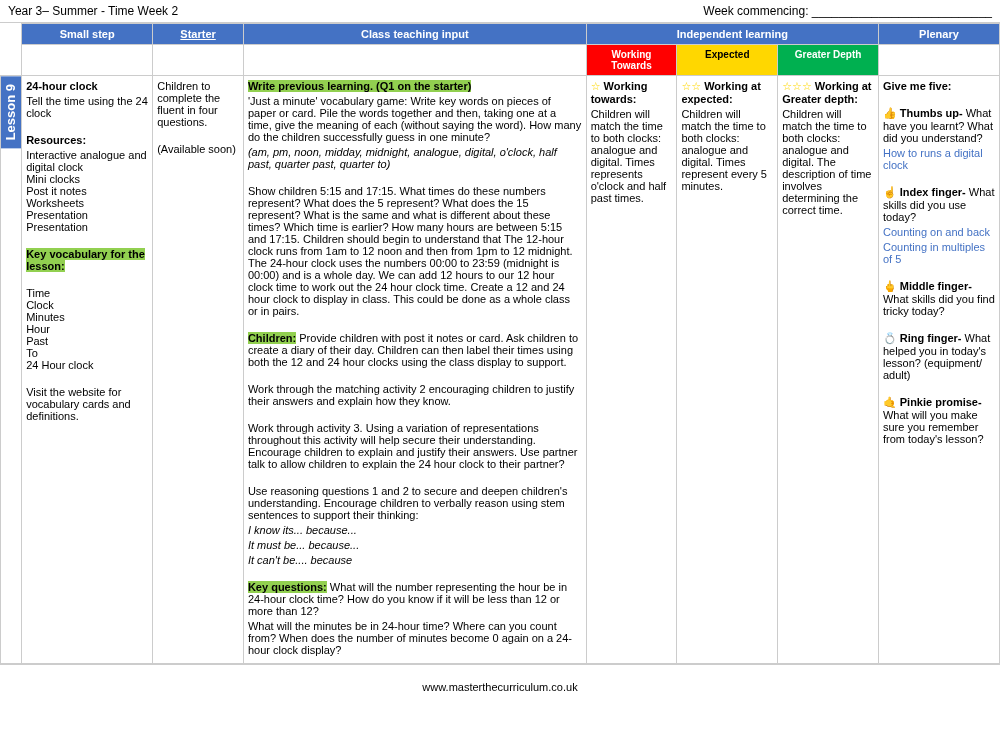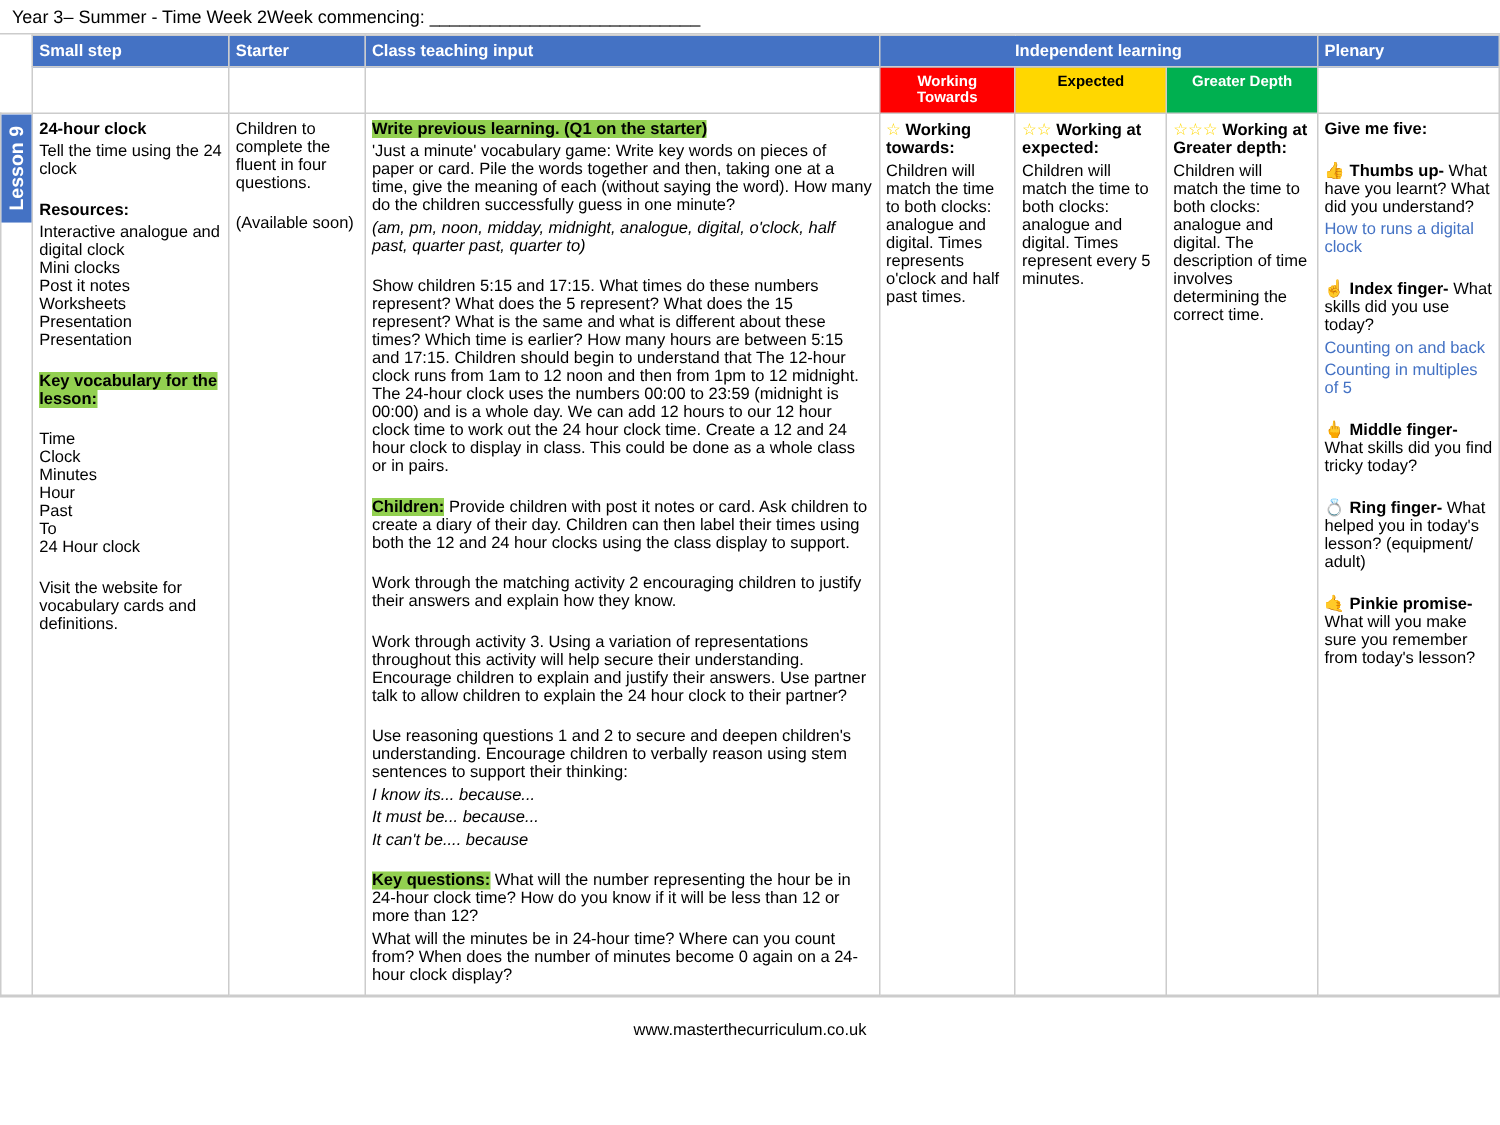--- a/index.html
+++ b/index.html
@@ -1,23 +1,23 @@
 <!DOCTYPE html>
 <html><head>
   <meta charset="utf-8">
   <style>
     * { box-sizing: border-box; margin: 0; padding: 0; }
     body { font-family: Arial, sans-serif; font-size: 11px; background: #fff; width: 1000px; }
 
-    .header { display: flex; justify-content: flex-start; padding: 4px 8px; font-size: 12px; border-bottom: 1px solid #ccc; }
+    .header { display: flex; justify-content: space-between; padding: 4px 8px; font-size: 12px; border-bottom: 1px solid #ccc; }
 
     .main-table { width: 100%; border-collapse: collapse; }
     .main-table td, .main-table th { border: 1px solid #ccc; vertical-align: top; padding: 4px; }
 
-    .col-header { background: #4472C4; color: white; text-align: left; font-weight: bold; font-size: 11px; padding: 4px; }
+    .col-header { background: #4472C4; color: white; text-align: center; font-weight: bold; font-size: 11px; padding: 4px; }
 
     .lesson-number { background: #4472C4; color: white; font-weight: bold; writing-mode: vertical-rl; text-orientation: mixed; transform: rotate(180deg); text-align: center; font-size: 13px; width: 20px; padding: 8px 2px; }
 
     .small-step-col { width: 130px; vertical-align: top; padding: 4px; }
     .starter-col { width: 90px; vertical-align: top; padding: 4px; }
     .teaching-col { width: 340px; vertical-align: top; padding: 4px; }
     .working-col { width: 90px; vertical-align: top; padding: 4px; }
     .expected-col { width: 100px; vertical-align: top; padding: 4px; }
     .greater-col { width: 100px; vertical-align: top; padding: 4px; }
     .plenary-col { width: 120px; vertical-align: top; padding: 4px; }
@@ -45,21 +45,21 @@
 <div class="header">
   <span>Year 3– Summer - Time Week 2</span>
   <span>Week commencing: ___________________________</span>
 </div>
 
 <table class="main-table">
   <thead>
     <tr>
       <td style="border:none; width:20px;"></td>
       <th class="col-header" style="width:130px;">Small step</th>
-      <th class="col-header" style="width:90px;">Starter</th>
+      <th class="col-header" style="width:90px;text-decoration:underline;">Starter</th>
       <th class="col-header" style="width:340px;">Class teaching input</th>
       <th colspan="3" class="independent-header">Independent learning</th>
       <th class="col-header" style="width:120px;">Plenary</th>
     </tr>
     <tr>
       <td style="border:none; width:20px;"></td>
       <td></td>
       <td></td>
       <td></td>
       <td class="working-towards-header" style="width:90px;">Working Towards</td>

